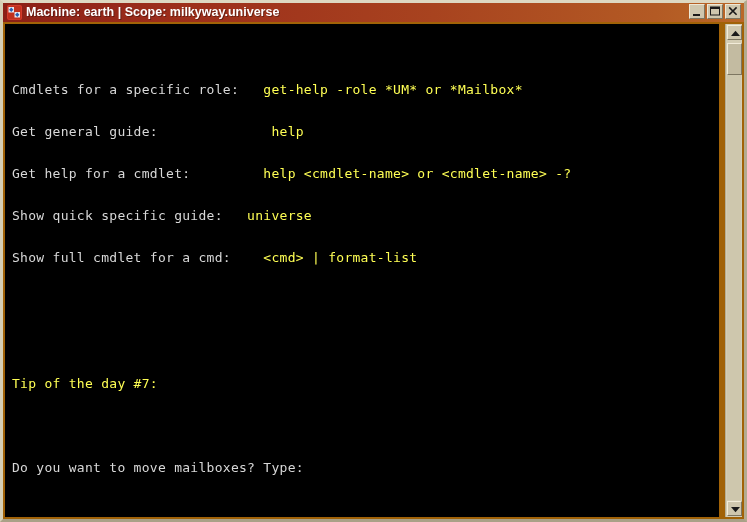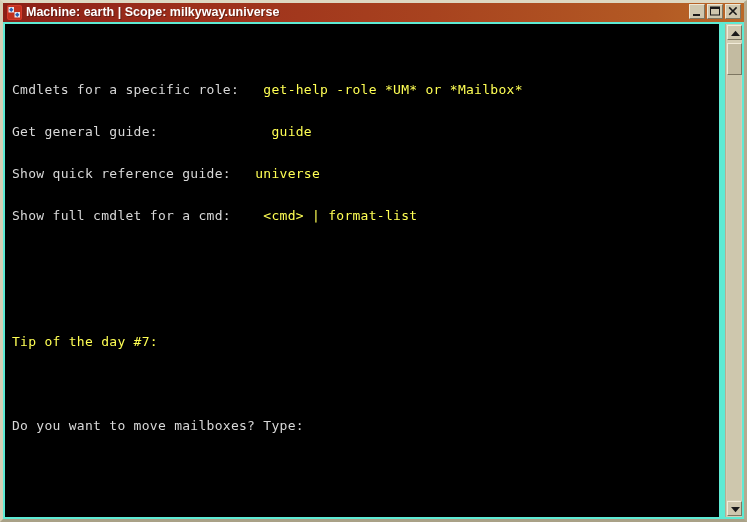--- a/index.html
+++ b/index.html
@@ -83,21 +83,21 @@
   }
   .winbtn svg { position:absolute; left:0; top:0; }
 
   
   #console-wrap {
     position: absolute;
     left: 0; top: 20px;
     width: 741px;
     height: 497px;
     box-sizing: border-box;
-    background: #5eead4;
+    background: #a16207;
   }
   #console {
     position: absolute;
     left: 2px; top: 2px;
     width: 714px;
     height: 493px;
     background: #000000;
     overflow: hidden;
     box-sizing: border-box;
     border-right: 1px solid #000;
@@ -201,22 +201,23 @@
     </div>
   </div>
 
   <div id="console-wrap">
 
     <div id="console">
       <div id="lines">
 
         
         <div class="ln"><span class="w">Cmdlets for a specific role:</span><span class="w">   </span><span class="y">get-help -role *UM* or *Mailbox*</span></div>
-        <div class="ln"><span class="w">Get general guide:</span><span class="w">              </span><span class="y">guide</span></div>
-        <div class="ln"><span class="w">Show quick reference guide:</span><span class="w">   </span><span class="y">universe</span></div>
+        <div class="ln"><span class="w">Get general guide:</span><span class="w">              </span><span class="y">help</span></div>
+        <div class="ln"><span class="w">Get help for a cmdlet:</span><span class="w">         </span><span class="y">help &lt;cmdlet-name&gt; or &lt;cmdlet-name&gt; -?</span></div>
+        <div class="ln"><span class="w">Show quick specific guide:</span><span class="w">   </span><span class="y">universe</span></div>
         <div class="ln"><span class="w">Show full cmdlet for a cmd:</span><span class="w">    </span><span class="y">&lt;cmd&gt; | format-list</span></div>
 
         <div class="ln">&nbsp;</div>
 
         
         <div class="ln y">Tip of the day #7:</div>
         <div class="ln">&nbsp;</div>
         <div class="ln w">Do you want to move mailboxes? Type:</div>
         
         

